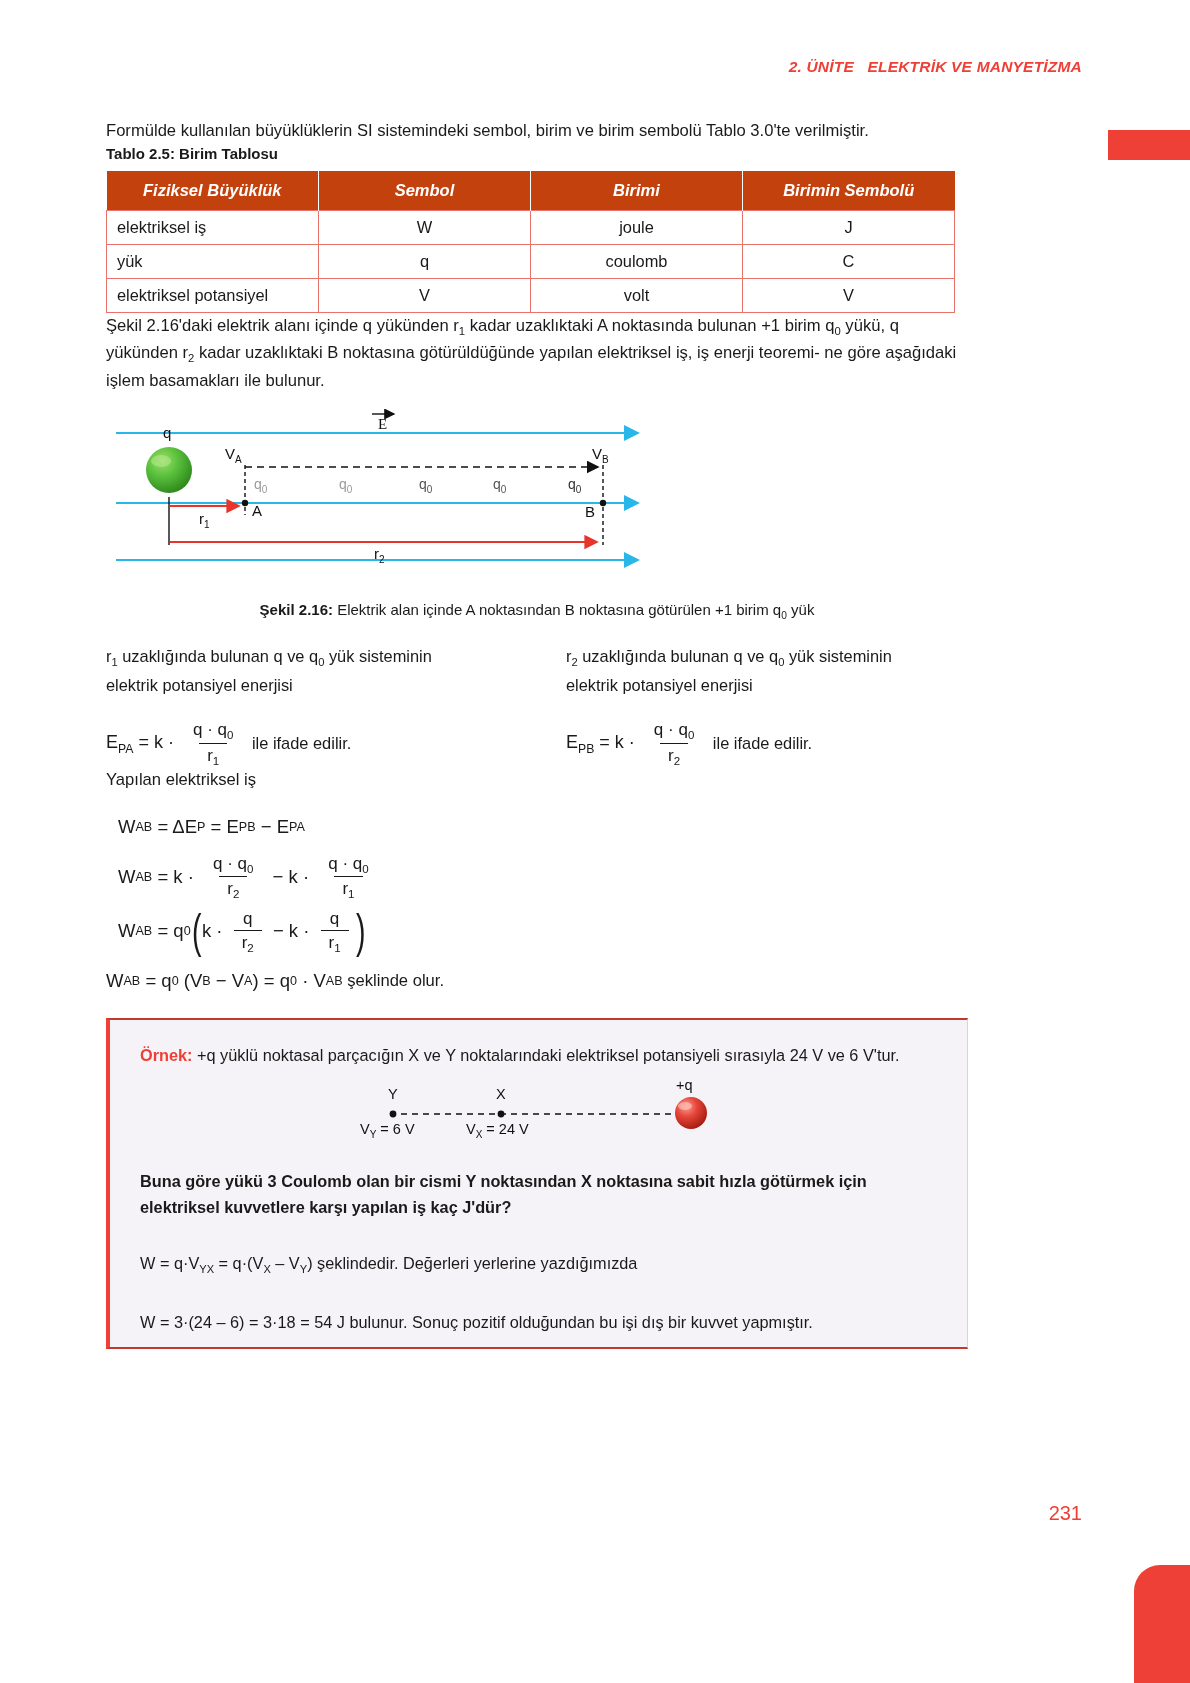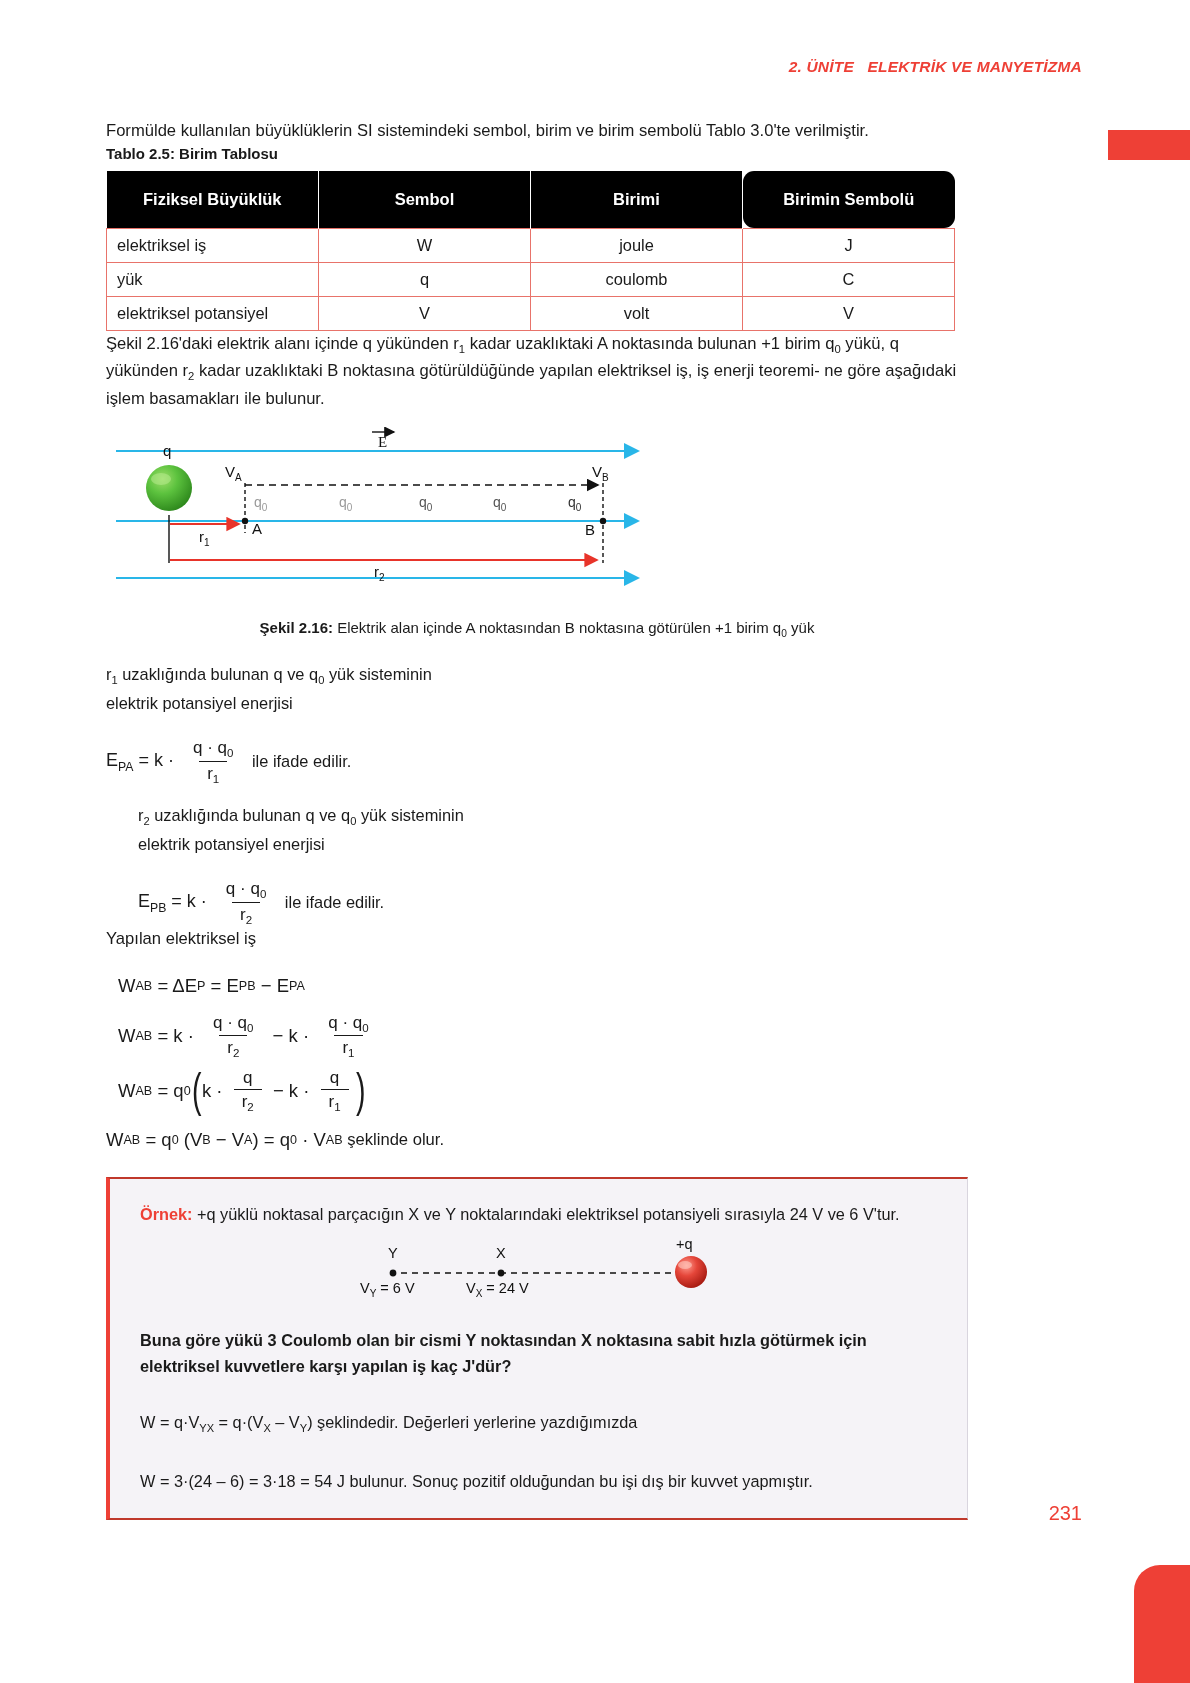--- a/index.html
+++ b/index.html
@@ -69,29 +69,30 @@
   }
   .table-caption b { font-weight: bold; }
   .table-caption span { font-weight: bold; }
 
   table.unit-table {
     border-collapse: collapse;
     width: 848px;
     table-layout: fixed;
   }
   table.unit-table th {
-    background: #000000;
+    background: #c2410c;
     color: #ffffff;
     font-size: 16.5px;
     font-weight: bold;
-    padding: 19px 4px;
+    padding: 10px 4px;
     text-align: center;
     border-right: 1px solid #ffffff;
-  }
-  table.unit-table th:last-child { border-right: none; border-radius: 11px; }
+    font-style: italic;
+  }
+  table.unit-table th:last-child { border-right: none; }
   table.unit-table td {
     border: 1px solid #e8736a;
     font-size: 16.4px;
     padding: 7px 10px;
     height: 34px;
   }
   table.unit-table td.first { text-align: left; }
   table.unit-table td.mid { text-align: center; }
 
   .after-table { margin-top: 20px; }
@@ -108,22 +109,21 @@
     font-size: 15px;
     margin-top: 10px;
     color: #1a1a1a;
   }
   .fig-caption b { font-weight: bold; }
 
   
   .two-col {
     display: flex;
     margin-top: 22px;
-    gap: 17px;
-    flex-direction: column;
+    gap: 2px;
   }
   .col { width: 426px; }
   .col p { font-size: 16.4px; line-height: 1.6; margin: 0; }
 
   .eq-line {
     display: flex;
     align-items: center;
     font-size: 18px;
     margin-top: 22px;
   }
@@ -155,21 +155,21 @@
   
   .ornek-box {
     position: relative;
     margin-top: 26px;
     width: 862px;
     background: #f5f3f7;
     border-top: 2px solid #c0392b;
     border-right: 1px solid #d9d5de;
     border-bottom: 2px solid #c0392b;
     border-left: 4px solid #ee4036;
-    padding: 22px 30px 24px 30px;
+    padding: 22px 30px 12px 30px;
   }
   .ornek-box .lbl-red { color: #ee4036; font-weight: bold; }
   .ornek-box p {
     font-size: 16.3px;
     line-height: 1.6;
     margin: 0 0 0 0;
     color: #1a1a1a;
   }
   .ornek-q { font-weight: bold; margin-top: 20px !important; }
   .sol-line { margin-top: 26px !important; }

